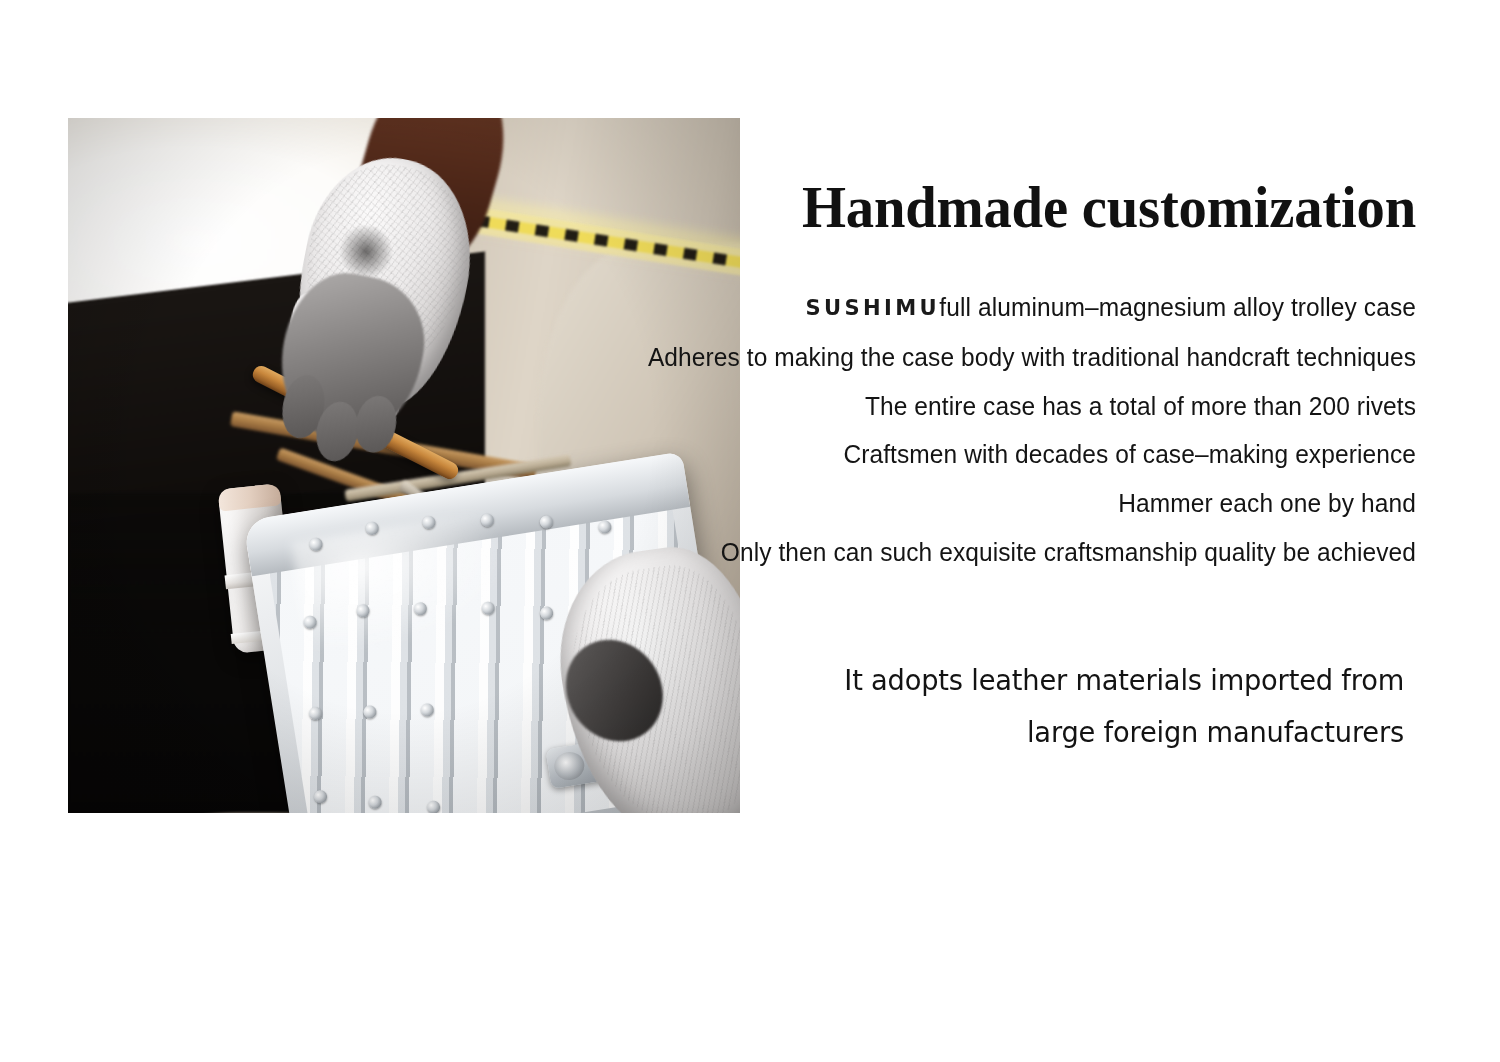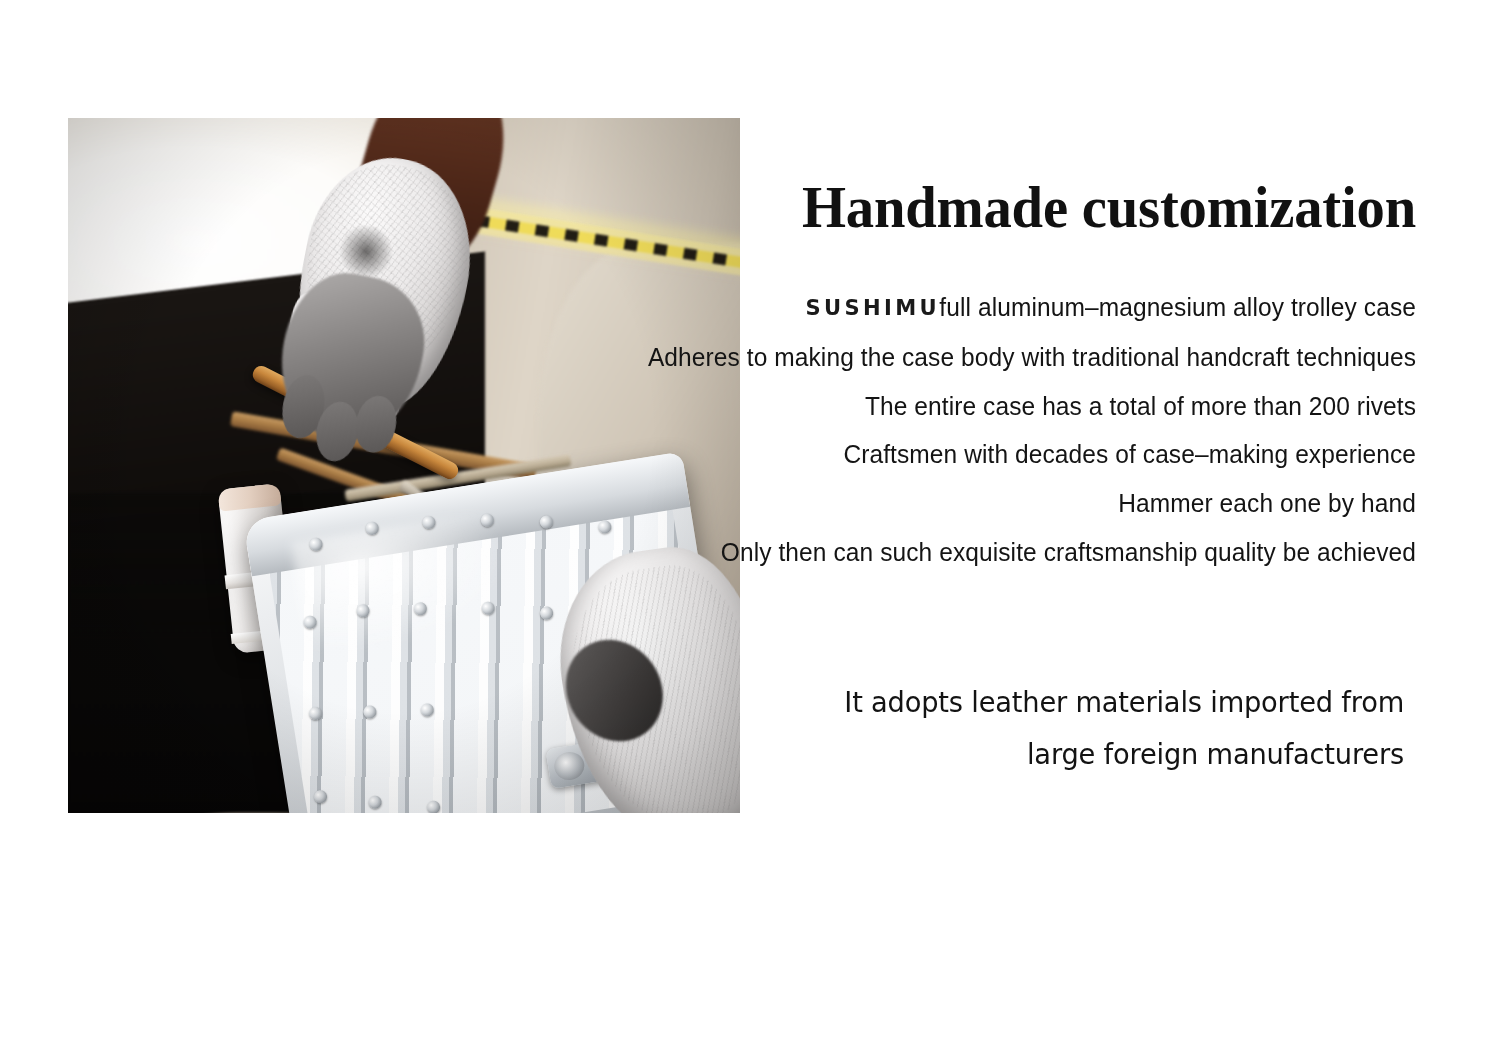--- a/index.html
+++ b/index.html
@@ -428,21 +428,21 @@
     color: #1a1a1a;
     transform: scaleX(1.06) scaleY(1.02);
     transform-origin: left center;
     margin-right: 8px;
     vertical-align: 1px;
   }
 
   .closing-block {
     position: absolute;
     left: 700px;
-    top: 676px;
+    top: 654px;
     width: 704px;
     text-align: right;
   }
   .closing-line {
     font-family: "DejaVu Sans", sans-serif;
     font-size: 29px;
     line-height: 52px;
     color: #131313;
     letter-spacing: -0.2px;
     white-space: nowrap;

